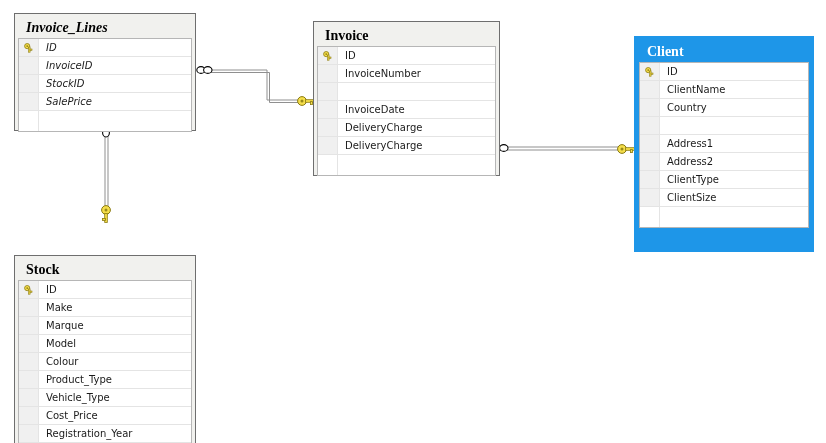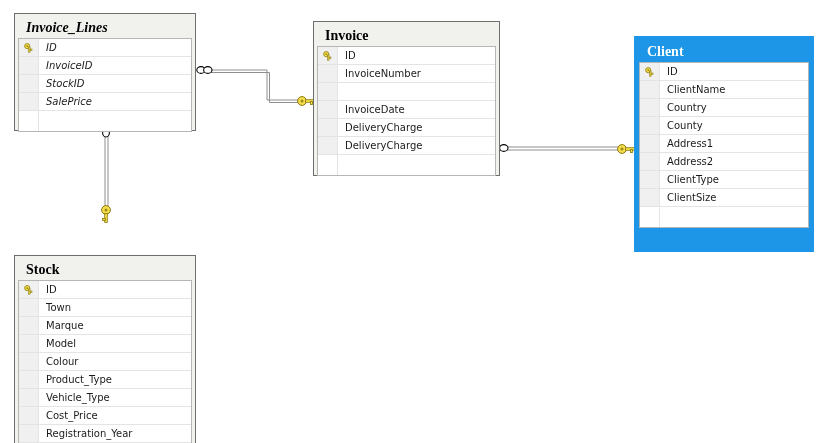--- a/index.html
+++ b/index.html
@@ -261,21 +261,20 @@
           <div class="col-row">
             <div class="col-gutter"></div>
             <div class="col-name">ClientName</div>
           </div>
           <div class="col-row">
             <div class="col-gutter"></div>
             <div class="col-name">Country</div>
           </div>
           <div class="col-row">
             <div class="col-gutter"></div>
-            <div class="col-name">County</div>
           </div>
           <div class="col-row">
             <div class="col-gutter"></div>
             <div class="col-name">Address1</div>
           </div>
           <div class="col-row">
             <div class="col-gutter"></div>
             <div class="col-name">Address2</div>
           </div>
           <div class="col-row">
@@ -301,21 +300,21 @@
                 <circle cx="3.2" cy="3.1" r="2.6" fill="#f5de4a" stroke="#8a7a12" stroke-width="0.8"></circle>
                 <circle cx="3.2" cy="3.1" r="0.85" fill="#8a7a12"></circle>
                 <rect x="4.5" y="4.0" width="1.6" height="5.2" fill="#f5de4a" stroke="#8a7a12" stroke-width="0.6"></rect>
                 <rect x="6.0" y="6.0" width="2.0" height="1.3" fill="#f5de4a" stroke="#8a7a12" stroke-width="0.6"></rect>
               </svg>
             </div>
             <div class="col-name">ID</div>
           </div>
           <div class="col-row">
             <div class="col-gutter"></div>
-            <div class="col-name">Town</div>
+            <div class="col-name">Make</div>
           </div>
           <div class="col-row">
             <div class="col-gutter"></div>
             <div class="col-name">Marque</div>
           </div>
           <div class="col-row">
             <div class="col-gutter"></div>
             <div class="col-name">Model</div>
           </div>
           <div class="col-row">

